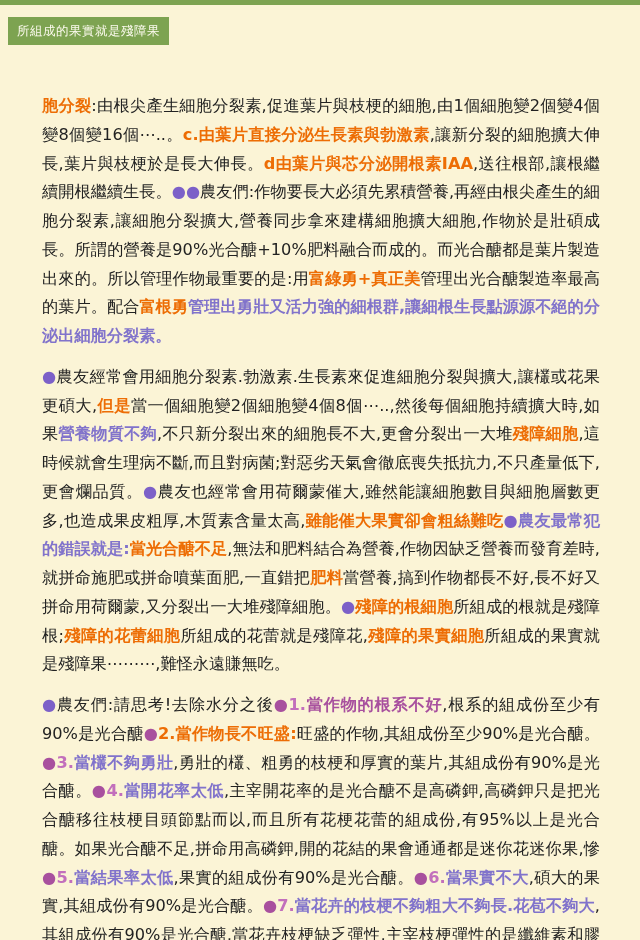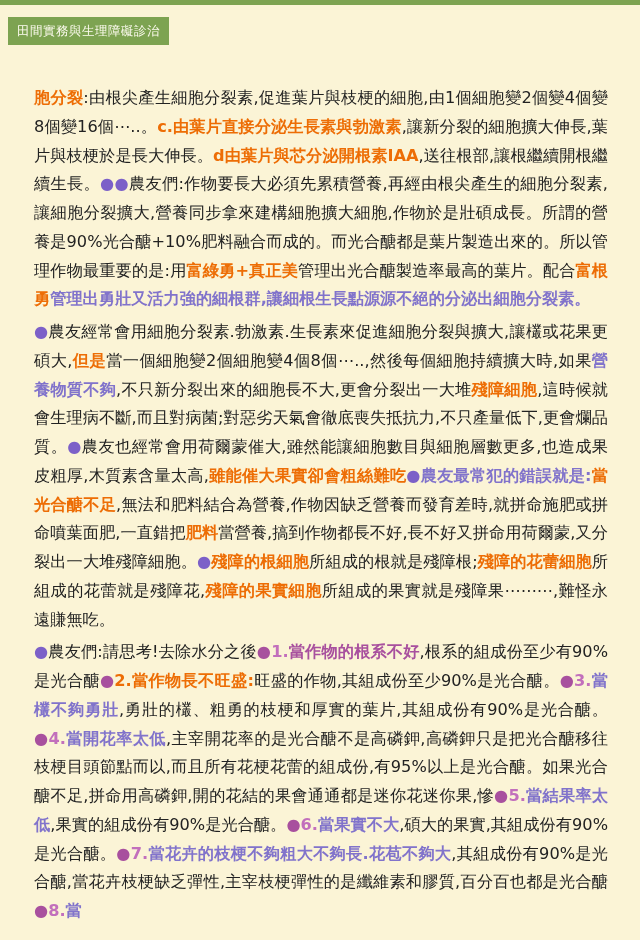--- a/index.html
+++ b/index.html
@@ -21,34 +21,34 @@
     padding:8px 9px 7px 9px;
     letter-spacing:0.5px;
     white-space:nowrap;
   }
   .content{
     position:absolute;top:80px;left:30px;width:582px;
     font-size:16.2px;line-height:28.75px;
     color:var(--ink,#222222);
     text-align:justify;
   }
-  .content p{margin:4px;padding:0;}
+  .content p{margin:12px;padding:0;}
   .seg-black{color:var(--ink,#222222);}
   .seg-orange{color:var(--orange,#ED6D05);font-weight:bold;}
   .seg-purple{color:var(--purple,#8173CB);font-weight:bold;}
   .seg-violet{color:var(--violet,#7C60C8);}
   .seg-magenta{color:var(--magenta,#A8509E);font-weight:bold;}
   .seg-pink{color:var(--pink,#C26FBC);font-weight:bold;}
 </style>
 </head>
 <body>
 
 <div class="top-strip"></div>
 
 <div class="section-tag">
-  <span>田間實務與生理障礙診治</span>
+  <span>所組成的果實就是殘障果</span>
 </div>
 
 <div class="content">
     <p><span class="seg-orange">胞分裂</span><span class="seg-black">:由根尖產生細胞分裂素,促進葉片與枝梗的細胞,由1個細胞變2個變4個變8個變16個⋯..。</span><span class="seg-orange">c.由葉片直接分泌生長素與勃激素</span><span class="seg-black">,讓新分裂的細胞擴大伸長,葉片與枝梗於是長大伸長。</span><span class="seg-orange">d由葉片與芯分泌開根素IAA</span><span class="seg-black">,送往根部,讓根繼續開根繼續生長。</span><span class="seg-violet">●●</span><span class="seg-black">農友們:作物要長大必須先累積營養,再經由根尖產生的細胞分裂素,讓細胞分裂擴大,營養同步拿來建構細胞擴大細胞,作物於是壯碩成長。所謂的營養是90%光合醣+10%肥料融合而成的。而光合醣都是葉片製造出來的。所以管理作物最重要的是:用</span><span class="seg-orange">富綠勇+真正美</span><span class="seg-black">管理出光合醣製造率最高的葉片。配合</span><span class="seg-orange">富根勇</span><span class="seg-purple">管理出勇壯又活力強的細根群,讓細根生長點源源不絕的分泌出細胞分裂素。</span></p>
     <p><span class="seg-violet">●</span><span class="seg-black">農友經常會用細胞分裂素.勃激素.生長素來促進細胞分裂與擴大,讓欉或花果更碩大,</span><span class="seg-orange">但是</span><span class="seg-black">當一個細胞變2個細胞變4個8個⋯..,然後每個細胞持續擴大時,如果</span><span class="seg-purple">營養物質不夠</span><span class="seg-black">,不只新分裂出來的細胞長不大,更會分裂出一大堆</span><span class="seg-orange">殘障細胞</span><span class="seg-black">,這時候就會生理病不斷,而且對病菌;對惡劣天氣會徹底喪失抵抗力,不只產量低下,更會爛品質。</span><span class="seg-violet">●</span><span class="seg-black">農友也經常會用荷爾蒙催大,雖然能讓細胞數目與細胞層數更多,也造成果皮粗厚,木質素含量太高,</span><span class="seg-orange">雖能催大果實卻會粗絲難吃</span><span class="seg-violet">●</span><span class="seg-purple">農友最常犯的錯誤就是:</span><span class="seg-orange">當光合醣不足</span><span class="seg-black">,無法和肥料結合為營養,作物因缺乏營養而發育差時,就拼命施肥或拼命噴葉面肥,一直錯把</span><span class="seg-orange">肥料</span><span class="seg-black">當營養,搞到作物都長不好,長不好又拼命用荷爾蒙,又分裂出一大堆殘障細胞。</span><span class="seg-violet">●</span><span class="seg-orange">殘障的根細胞</span><span class="seg-black">所組成的根就是殘障根;</span><span class="seg-orange">殘障的花蕾細胞</span><span class="seg-black">所組成的花蕾就是殘障花,</span><span class="seg-orange">殘障的果實細胞</span><span class="seg-black">所組成的果實就是殘障果⋯⋯⋯,難怪永遠賺無吃。</span></p>
     <p><span class="seg-violet">●</span><span class="seg-black">農友們:請思考!去除水分之後</span><span class="seg-magenta">●</span><span class="seg-pink">1.</span><span class="seg-magenta">當作物的根系不好</span><span class="seg-black">,根系的組成份至少有90%是光合醣</span><span class="seg-magenta">●</span><span class="seg-orange">2.當作物長不旺盛:</span><span class="seg-black">旺盛的作物,其組成份至少90%是光合醣。</span><span class="seg-magenta">●</span><span class="seg-pink">3.</span><span class="seg-purple">當欉不夠勇壯</span><span class="seg-black">,勇壯的欉、粗勇的枝梗和厚實的葉片,其組成份有90%是光合醣。</span><span class="seg-magenta">●</span><span class="seg-pink">4.</span><span class="seg-purple">當開花率太低</span><span class="seg-black">,主宰開花率的是光合醣不是高磷鉀,高磷鉀只是把光合醣移往枝梗目頭節點而以,而且所有花梗花蕾的組成份,有95%以上是光合醣。如果光合醣不足,拼命用高磷鉀,開的花結的果會通通都是迷你花迷你果,慘</span><span class="seg-magenta">●</span><span class="seg-pink">5.</span><span class="seg-purple">當結果率太低</span><span class="seg-black">,果實的組成份有90%是光合醣。</span><span class="seg-magenta">●</span><span class="seg-pink">6.</span><span class="seg-purple">當果實不大</span><span class="seg-black">,碩大的果實,其組成份有90%是光合醣。</span><span class="seg-magenta">●</span><span class="seg-pink">7.</span><span class="seg-purple">當花卉的枝梗不夠粗大不夠長.花苞不夠大</span><span class="seg-black">,其組成份有90%是光合醣,當花卉枝梗缺乏彈性,主宰枝梗彈性的是纖維素和膠質,百分百也都是光合醣</span><span class="seg-magenta">●</span><span class="seg-pink">8.</span><span class="seg-purple">當</span></p>
   </div>
 
 </body></html>

